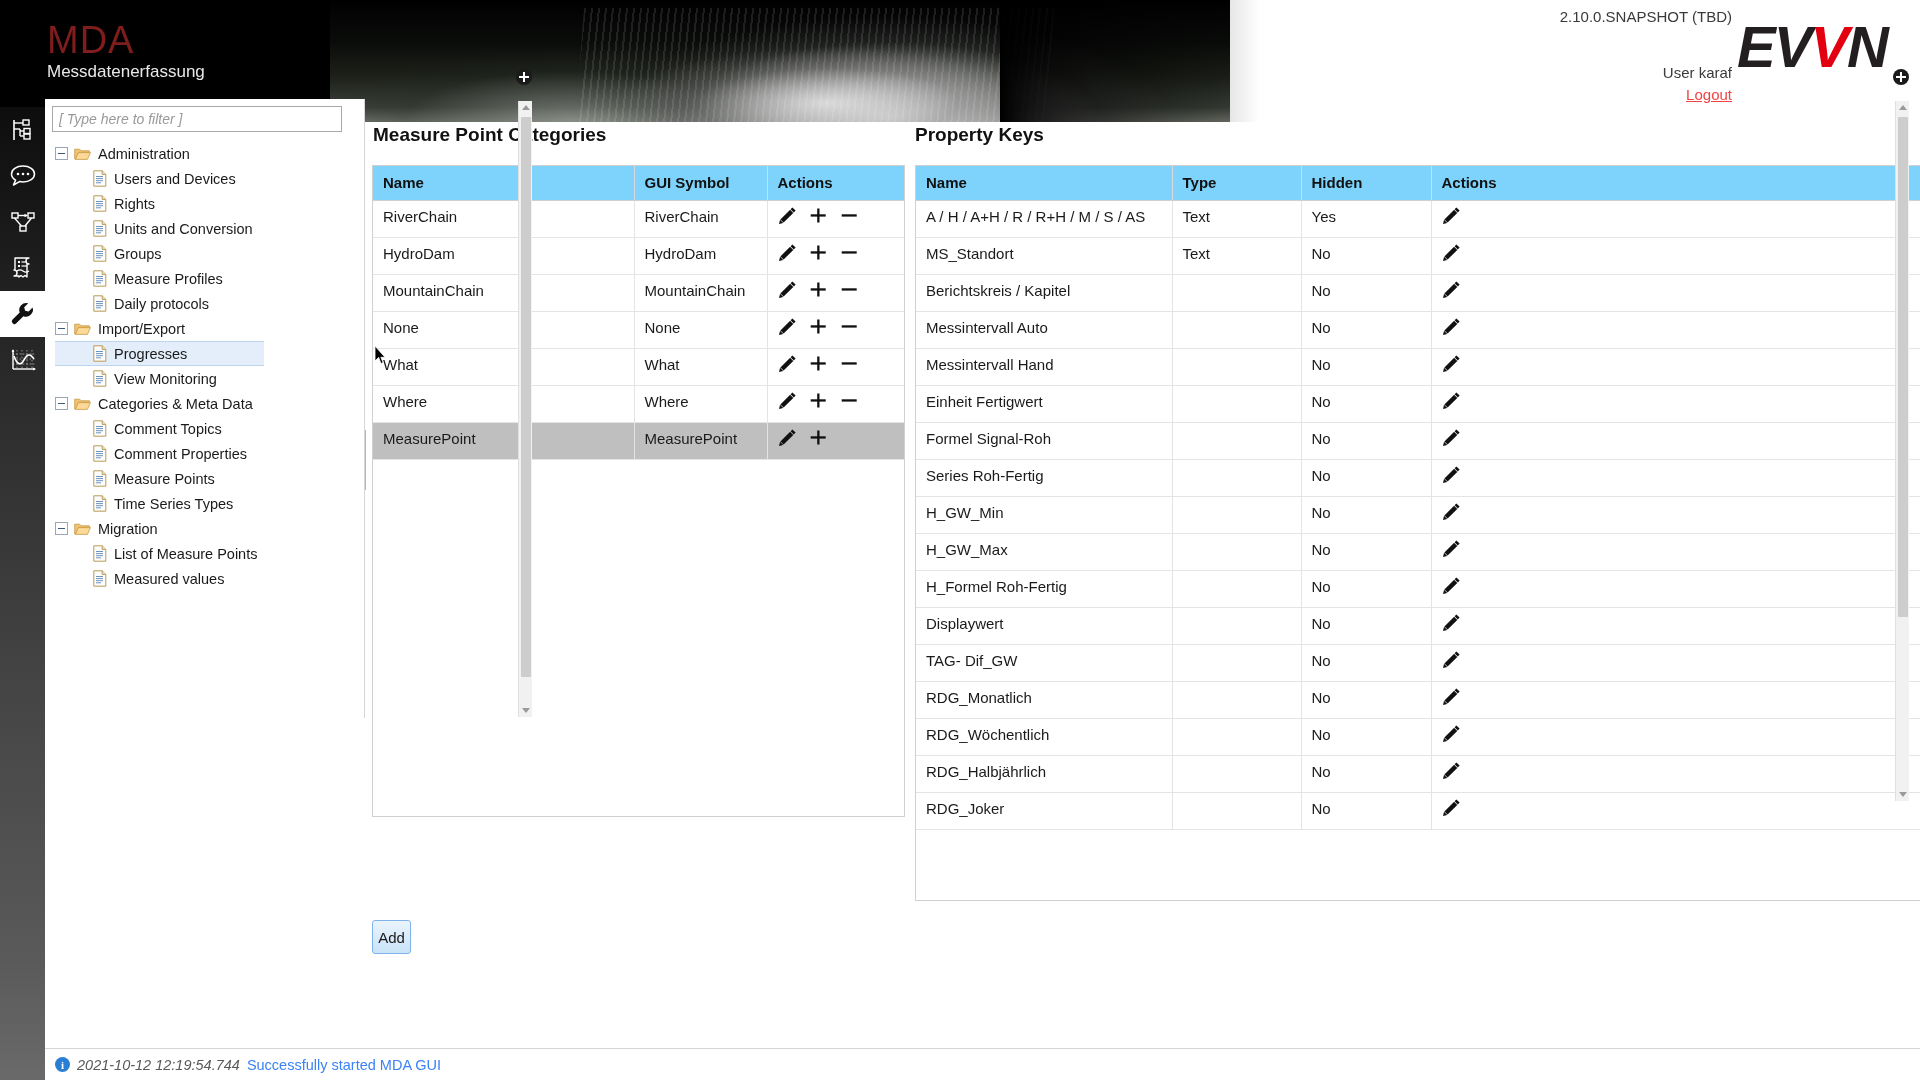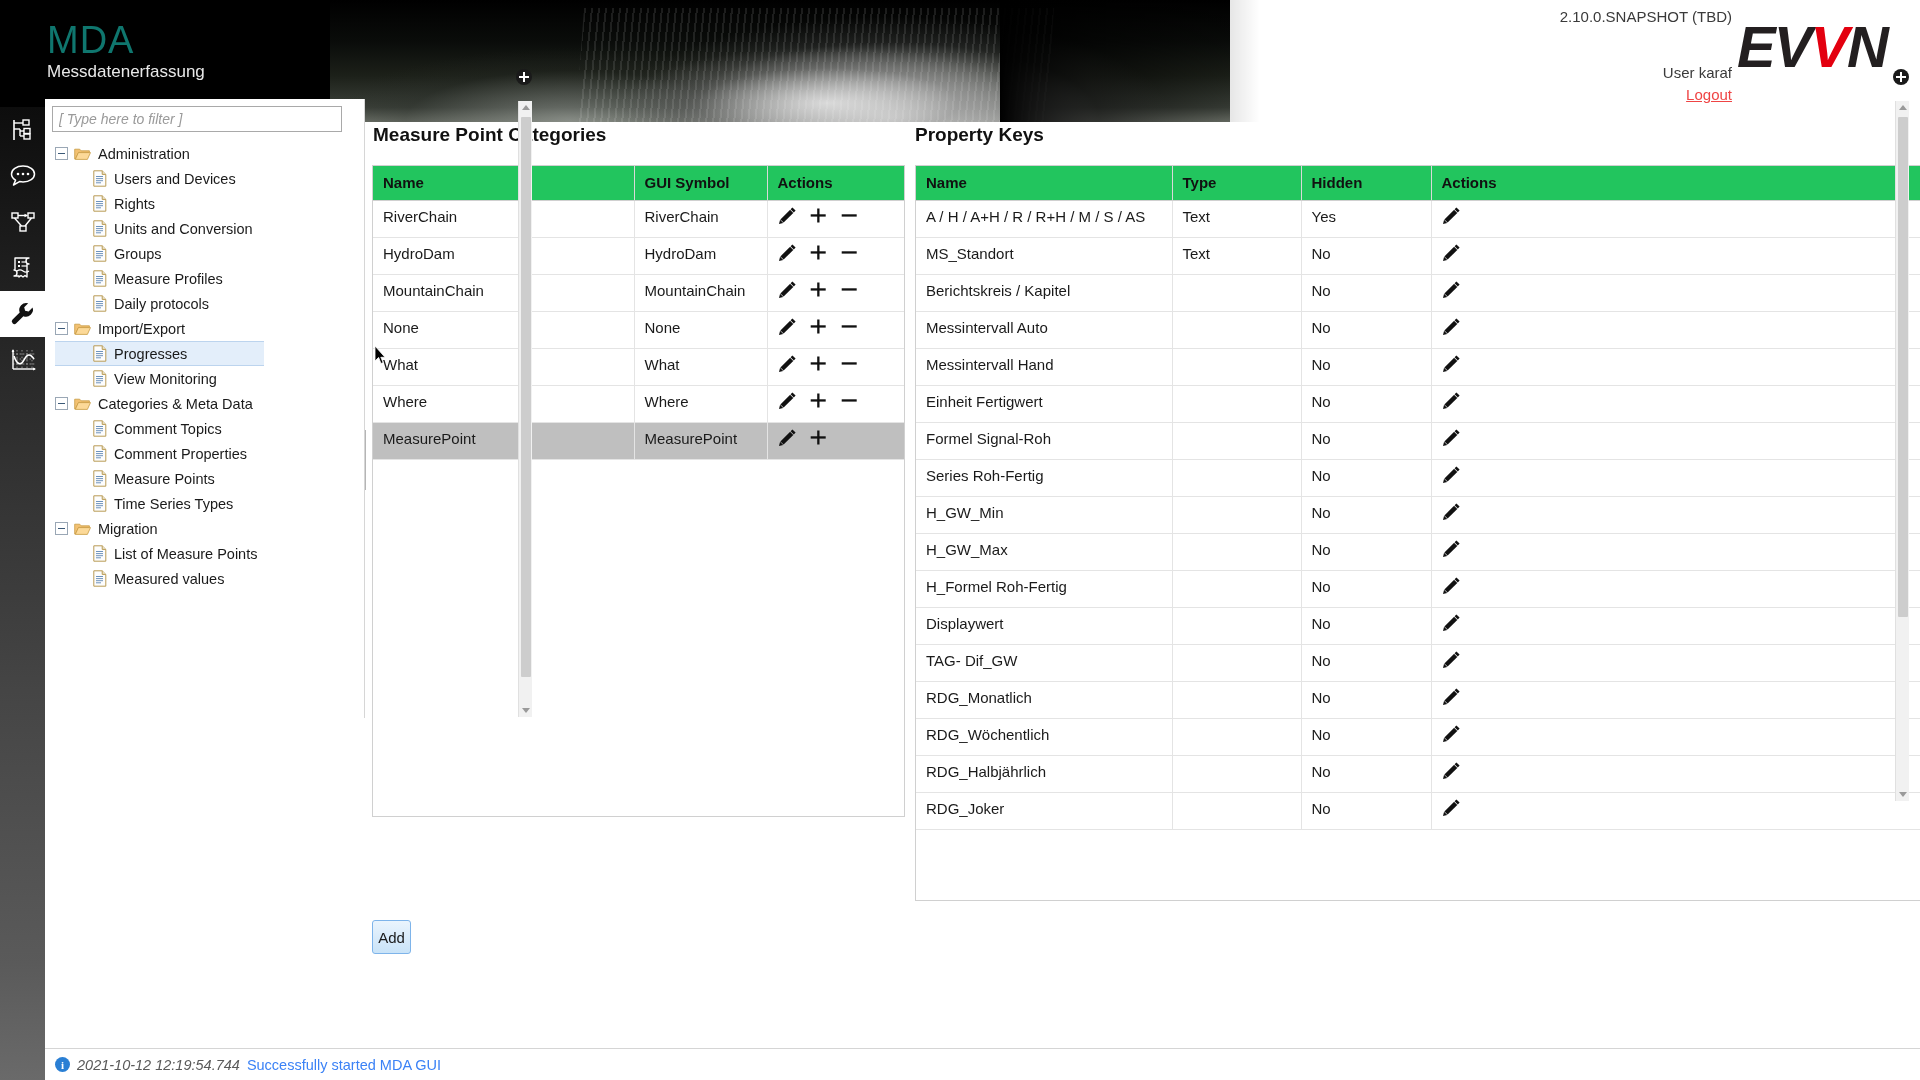--- a/index.html
+++ b/index.html
@@ -36,21 +36,21 @@
       repeating-linear-gradient(92deg, rgba(255,255,255,0.10) 0px, rgba(255,255,255,0.10) 2px, rgba(0,0,0,0) 2px, rgba(0,0,0,0) 7px),
       radial-gradient(ellipse 260px 70px at 250px 95px, rgba(225,225,225,0.85) 0%, rgba(120,120,120,0.35) 50%, rgba(0,0,0,0) 80%);
     transform: skewX(-4deg);
   }
   .header-fade {
     position: absolute; left: 1000px; top: 0; width: 260px; height: 122px;
     background: linear-gradient(to right, rgba(0,0,0,1) 0%, rgba(0,0,0,0.55) 35%, rgba(255,255,255,0) 100%);
   }
   .brand { position: absolute; left: 47px; top: 18px; z-index: 4; }
   .brand-title {
-    color: #0f766e; font-size: 38px; font-weight: 300; letter-spacing: 1px; line-height: 44px;
+    color: #7f1d1d; font-size: 38px; font-weight: 300; letter-spacing: 1px; line-height: 44px;
   }
   .brand-sub {
     color: #e8e8e8; font-size: 17px; font-weight: 300; line-height: 22px; margin-top: -1px;
   }
 
   .version {
     position: absolute; right: 188px; top: 8px;
     font-size: 15px; color: #3a3a3a; text-align: right;
   }
   .user-block {
@@ -132,21 +132,21 @@
 
   .table-wrap {
     position: absolute; border: 1px solid #d0d0d0; background: #fff;
     overflow: hidden;
   }
   #mpc-wrap { left: 7px; top: 66px; width: 533px; height: 652px; }
   #pk-wrap  { left: 550px; top: 66px; width: 1363px; height: 736px; }
 
   table.grid { width: 100%; border-collapse: collapse; table-layout: fixed; }
   table.grid th {
-    background: #22c55e; text-align: left; font-size: 15px; font-weight: bold; color: #111;
+    background: #7dd3fc; text-align: left; font-size: 15px; font-weight: bold; color: #111;
     padding: 8px 10px; border-right: 1px solid #d9d9d9; border-bottom: 1px solid #d0d0d0;
     height: 34px;
   }
   table.grid th:last-child { border-right: none; }
   table.grid td {
     font-size: 15px; color: #1a1a1a; padding: 7px 10px;
     border-right: 1px solid #e4e4e4; border-bottom: 1px solid #e4e4e4;
     height: 37px; vertical-align: top;
   }
   table.grid td:last-child { border-right: none; }

